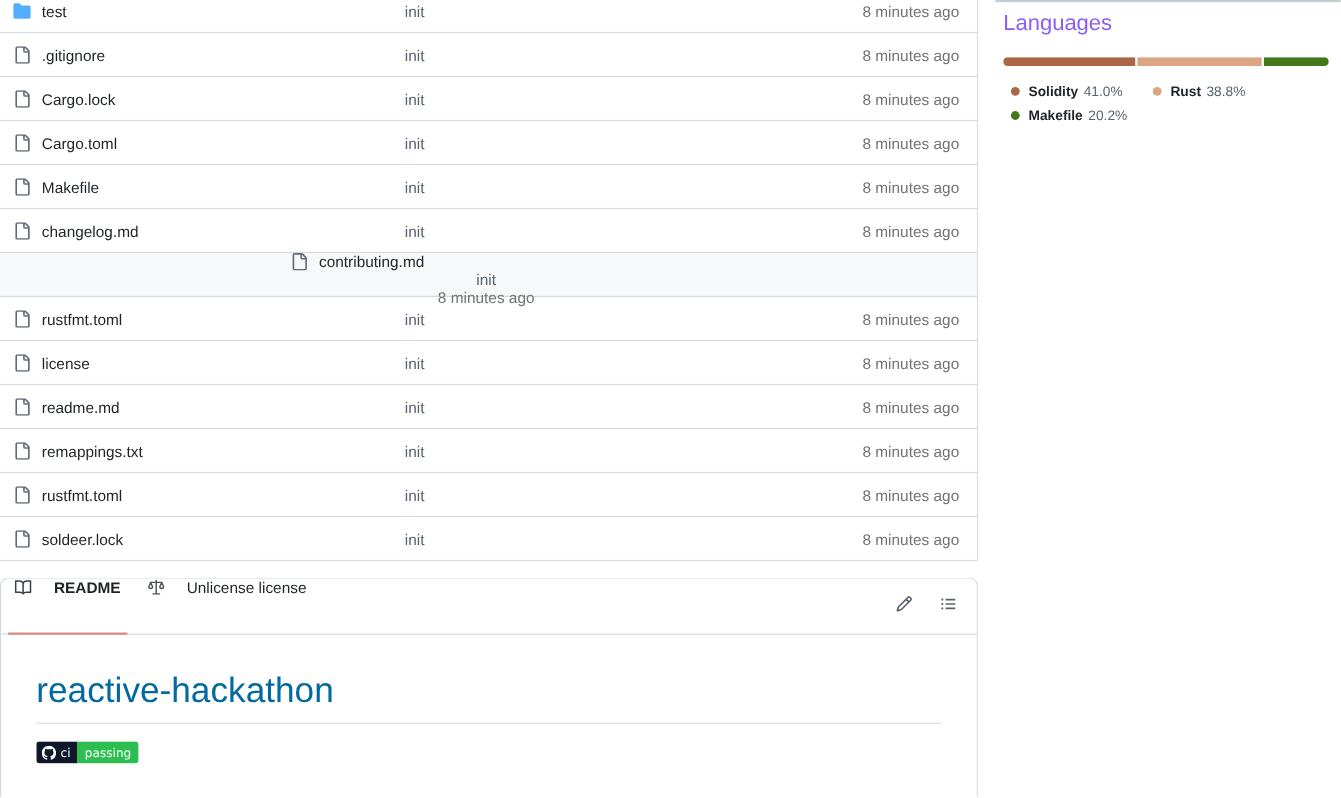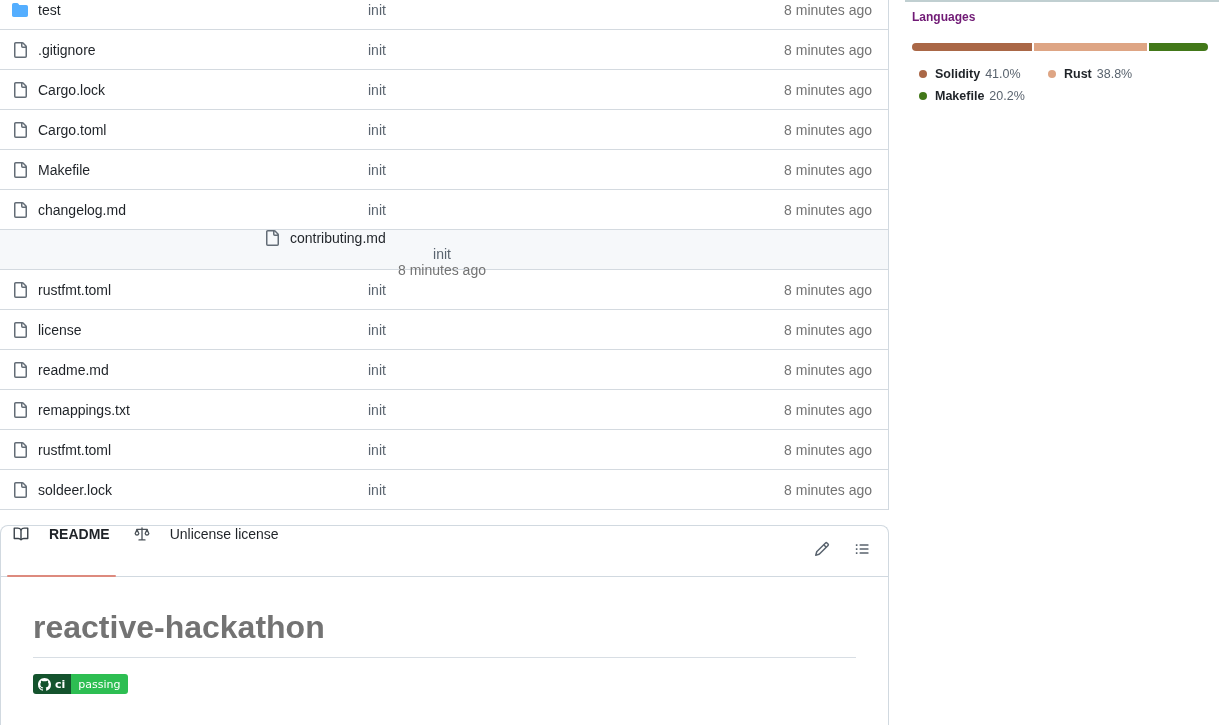--- a/index.html
+++ b/index.html
@@ -46,38 +46,38 @@
     height:2px; background:#dd8a7e; border-radius:2px;
   }
   .tab-actions { margin-left:auto; display:flex; gap:8px; }
   .icon-btn {
     width:32px; height:32px; display:flex; align-items:center; justify-content:center;
     color:#59636e; border-radius:6px; cursor:pointer;
   }
 
   .readme-body { padding:30px 32px 32px; }
   .readme-h1 {
-    margin:0; font-size:32px; line-height:1.25; font-weight:700; color:#737373;
+    margin:0; font-size:32px; line-height:1.25; font-weight:400; color:#0369a1;
     padding-bottom:10px; border-bottom:1px solid #d8dee4;
   }
   .badge-row { margin-top:16px; }
   .ci-badge {
     display:inline-flex; height:20px; border-radius:3px; overflow:hidden;
     font-family:"DejaVu Sans", sans-serif; font-size:11px; color:#fff; cursor:pointer;
   }
   .badge-left { display:flex; align-items:center; gap:4px; padding:0 6px 0 5px; }
   .badge-right { display:flex; align-items:center; padding:0 7px; }
 
   
   .sidebar { position:absolute; left:912px; top:0; width:296px; }
   .sidebar-top-line {
     position:absolute; left:905px; top:0; width:314px; height:2px;
     background:#b5c7c9; opacity:.85;
   }
-  .languages-title { margin:10px 0 0; font-size:12px; font-weight:700; color:#701a75; }
+  .languages-title { margin:10px 0 0; font-size:20px; font-weight:400; color:#8b5cf6; }
   .lang-bar {
     margin-top:19px; display:flex; gap:2px; height:8px;
     border-radius:4px; overflow:hidden;
   }
   .lang-seg { height:100%; cursor:pointer; }
   .lang-legend {
     margin:12px 0 0; padding:0; list-style:none;
     display:flex; flex-wrap:wrap; align-items:center;
   }
   .lang-item { display:flex; align-items:center; height:22px; padding-left:7px; cursor:pointer; }
@@ -336,21 +336,21 @@
               </svg>
             </span>
           </div>
         </div>
       </div>
 
       <div class="readme-body">
         <h1 class="readme-h1">reactive-hackathon</h1>
         <div class="badge-row">
           <span class="ci-badge">
-            <span class="badge-left" id="badge-left" style="background: #14532d; font-weight: bold;">
+            <span class="badge-left" id="badge-left" style="background: #0f172a;">
               <span style="display:flex;">
                 <svg width="13" height="13" viewBox="0 0 16 16" fill="#ffffff">
                   <path d="M8 0c4.42 0 8 3.58 8 8a8.013 8.013 0 0 1-5.45 7.59c-.4.08-.55-.17-.55-.38 0-.27.01-1.13.01-2.2 0-.75-.25-1.23-.54-1.48 1.78-.2 3.65-.88 3.65-3.95 0-.88-.31-1.59-.82-2.15.08-.2.36-1.02-.08-2.12 0 0-.67-.22-2.2.82-.64-.18-1.32-.27-2-.27-.68 0-1.36.09-2 .27-1.53-1.03-2.2-.82-2.2-.82-.44 1.1-.16 1.92-.08 2.12-.51.56-.82 1.28-.82 2.15 0 3.06 1.86 3.75 3.64 3.95-.23.2-.44.55-.51 1.07-.46.21-1.61.55-2.33-.66-.15-.24-.6-.83-1.23-.82-.67.01-.27.38.01.53.34.19.73.9.82 1.13.16.45.68 1.31 2.69.94 0 .67.01 1.3.01 1.49 0 .21-.15.45-.55.38A7.995 7.995 0 0 1 0 8c0-4.42 3.58-8 8-8Z"></path>
                 </svg>
               </span>
               <span>ci</span>
             </span>
             <span class="badge-right" id="badge-right" style="background: rgb(45, 190, 82);">passing</span>
           </span>
         </div>

